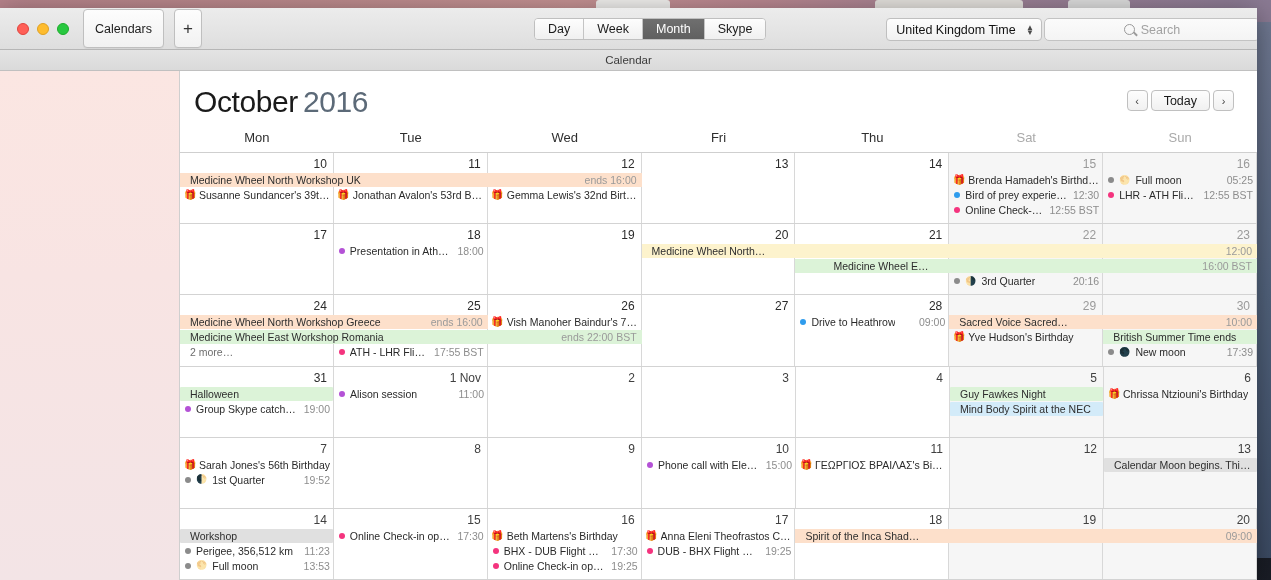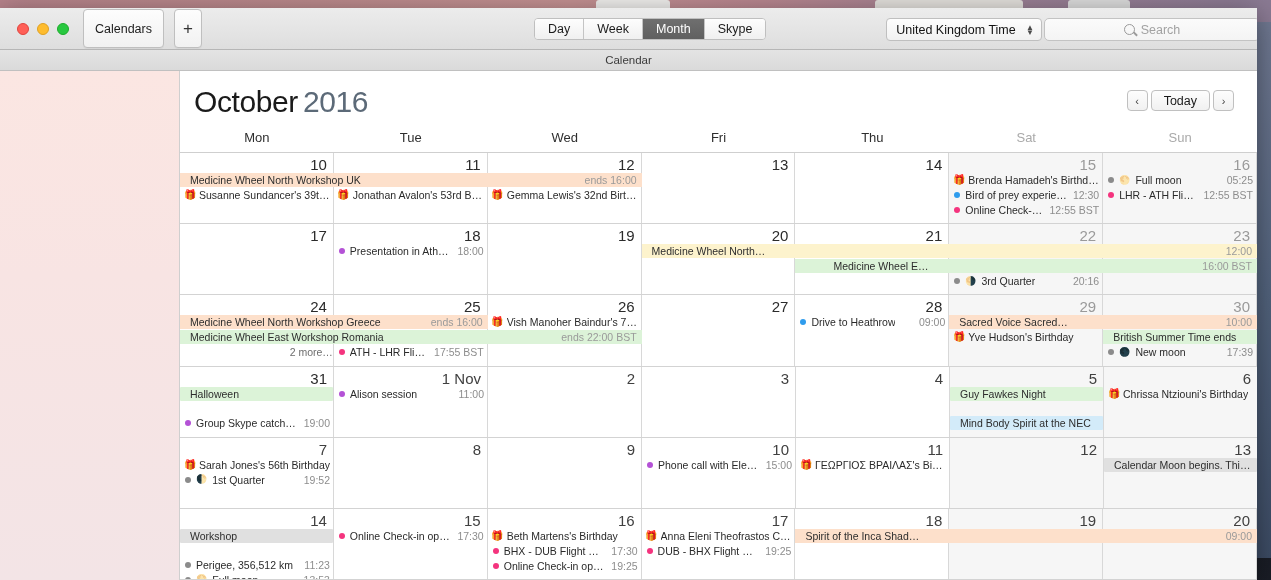--- a/index.html
+++ b/index.html
@@ -148,21 +148,21 @@
   .week {
     flex: 1; display: flex; border-bottom: 1px solid #d3d3d3; min-height: 0;
   }
   .day {
     flex: 1; border-right: 1px solid #d8d8d8; position: relative;
     min-width: 0; overflow: hidden; background: #fff;
   }
   .day:last-child { border-right: none; }
   .day.weekend { background: #f6f6f6; }
   .daynum {
-    text-align: right; font-size: 15px; color: #2b2b2b;
+    text-align: right; font-size: 12px; color: #2b2b2b;
     padding: 3px 6px 0 0; font-weight: 400; line-height: 17px;
   }
   .daynum.dim { color: #404040; }
   .daynum.dimmed-wd { color: #9a9a9a; }
 
   
   .evts { padding: 0; }
   .ev {
     height: 14px; display: flex; align-items: center; font-size: 10.5px;
     color: #2a2a2a; padding: 0 3px; white-space: nowrap; overflow: hidden;
@@ -174,36 +174,36 @@
   .dot.blue { background:#2f9ced; }
   .dot.pink { background:#f4347e; }
   .dot.purple { background:#b452d6; }
   .dot.gray { background:#8b8b8b; }
   .gift { flex: none; margin: 0 4px 0 1px; width: 11px; text-align:center; color:#e0262c; font-size: 10px; line-height: 10px;}
   .moon { flex:none; margin-right: 5px; font-size: 9px; line-height: 9px;}
 
   
   .ban {
     height: 14px; display:flex; align-items:center; font-size: 10.5px;
-    padding: 0 5px 0 10px; margin-bottom: 15px; color: #2d2d2d;
+    padding: 0 5px 0 10px; margin-bottom: 1px; color: #2d2d2d;
     white-space: nowrap; overflow: hidden; border-radius: 1px;
   }
   .ban .txt { overflow: hidden; text-overflow: ellipsis; }
   .ban.green  { background: #dcf3d8; }
   .ban.blue   { background: #d3ebf9; }
   .ban.gray   { background: #e0e0e0; }
 
   
   .span-layer { position: absolute; left:0; right:0; pointer-events:none; }
   .spanbar {
     position:absolute; height: 14px; display:flex; align-items:center;
     font-size: 10.5px; color:#2d2d2d; padding: 0 5px 0 10px; overflow:hidden; white-space: nowrap; gap: 10px;
   }
   .spanbar .time { margin-left:auto; padding-left:8px; color:#9a9a9a; flex:none; }
-  .more { font-size: 10.5px; color:#6d6d6d; padding-left: 10px; height:14px; line-height:14px;text-align:right;}
+  .more { font-size: 10.5px; color:#6d6d6d; padding-left: 10px; height:14px; line-height:14px;}
 </style>
 </head>
 <body>
 
 <div class="desk-top"></div>
 <div class="desk-card" style="left:596px;top:0;width:74px;height:20px;"></div>
 <div class="desk-card" style="left:875px;top:0;width:148px;height:20px;background:#e3e0dc;"></div>
 <div class="desk-card" style="left:1068px;top:0;width:62px;height:14px;background:#dcdcdc;"></div>
 <div class="desk-strip"></div>
 

